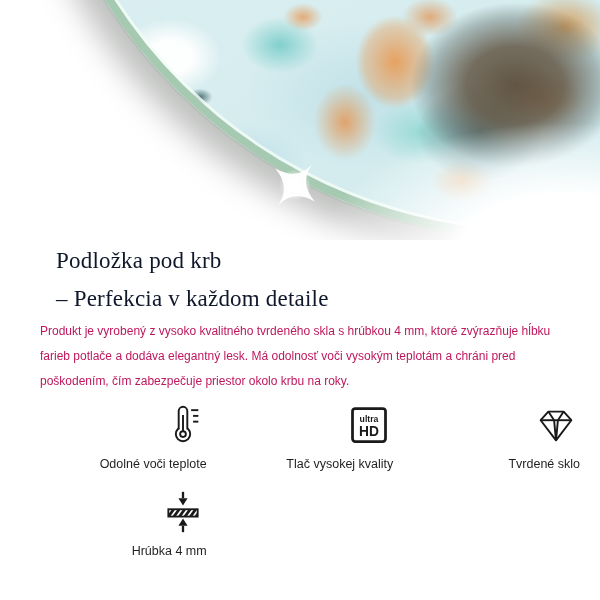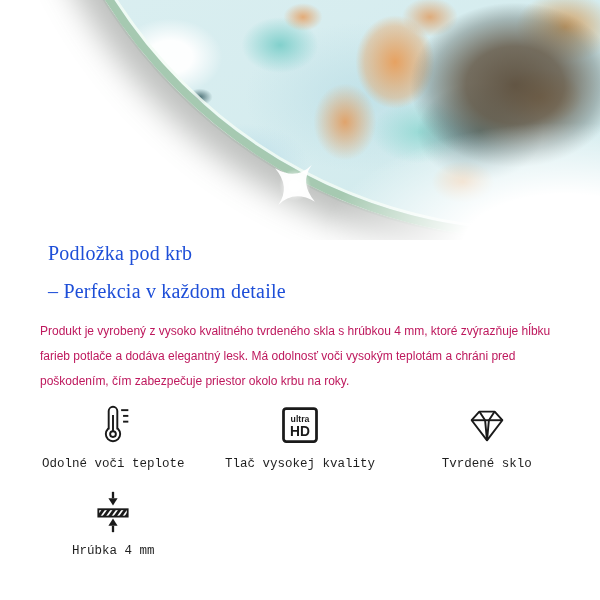--- a/index.html
+++ b/index.html
@@ -31,32 +31,32 @@
       radial-gradient(75px 55px at 135px 830px, rgba(255,255,255,.95) 30%, transparent 70%),
       radial-gradient(90px 55px at 210px 935px, rgba(185,220,232,.85), transparent 70%),
       radial-gradient(160px 100px at 330px 870px, rgba(176,216,226,.55), transparent 75%),
       linear-gradient(155deg,#f0f9f9 0%,#dcefF1 45%,#cde9ec 100%);
   }
   .hero-fade{position:absolute;left:0;top:0;width:600px;height:240px;pointer-events:none;
     background:radial-gradient(340px 170px at 565px 245px, rgba(255,255,255,1) 30%, rgba(255,255,255,0) 72%);}
   .sparkle{position:absolute;left:265px;top:155px;}
 
   
-  .title{position:absolute;left:40px;top:226px;margin:8px;font-family:"Liberation Serif","DejaVu Serif",serif;
-    font-weight:400;font-size:20px;line-height:38px;color:#1d4ed8;letter-spacing:.2px;}
+  .title{position:absolute;left:40px;top:226px;margin:16px;font-family:"Liberation Serif","DejaVu Serif",serif;
+    font-weight:400;font-size:23px;line-height:38px;color:#0f172a;letter-spacing:.2px;}
   .title span{display:block;}
   .desc{position:absolute;left:40px;top:319px;width:540px;margin:0;
     font-size:12px;line-height:25px;color:#be185d;}
 
   
   .features{position:absolute;left:20px;top:401px;width:560px;display:grid;
     grid-template-columns:repeat(3,1fr);row-gap:16px;}
-  .feature{display:flex;flex-direction:column;align-items:center;}
+  .feature{display:flex;flex-direction:column;align-items:flex-end;}
   .feature .ic{width:48px;height:48px;display:flex;align-items:center;justify-content:center;}
-  .feature .lbl{margin-top:8px;font-size:12.5px;color:#1f1f1f;text-align:center;line-height:15px;font-family:Liberation Mono, monospace;}
+  .feature .lbl{margin-top:8px;font-size:12.5px;color:#1f1f1f;text-align:center;line-height:15px;}
   .feature svg{display:block;}
 </style>
 </head>
 <body>
 
 <div class="page">
 
   <div class="hero">
     <div class="glass-disc"></div>
     <svg class="sparkle" width="60" height="60" viewBox="0 0 60 60">

